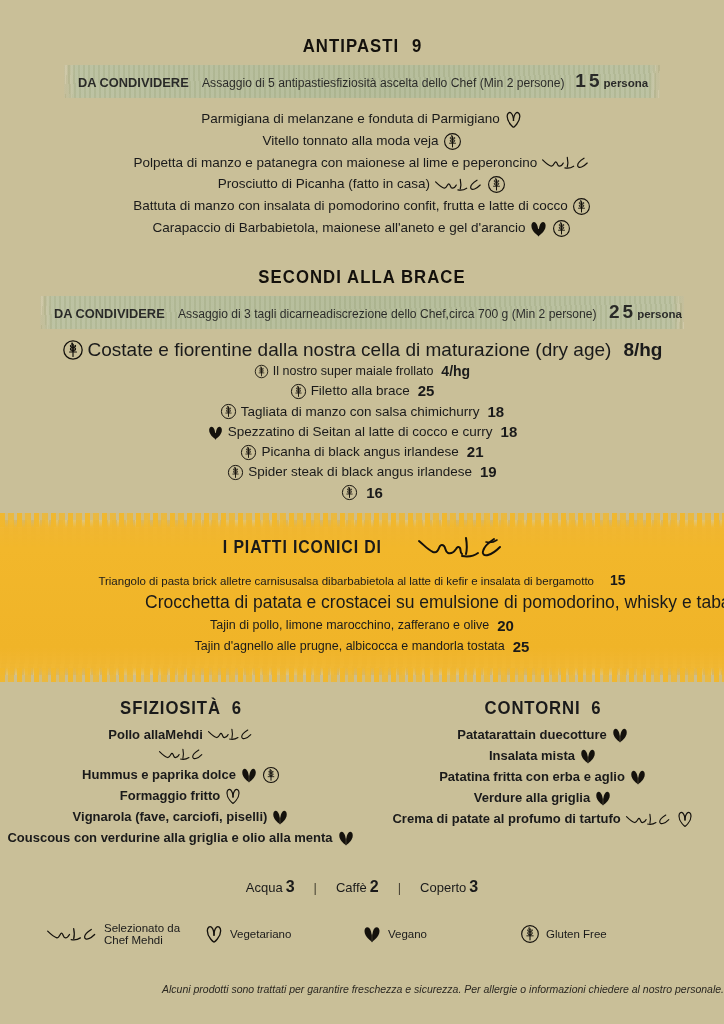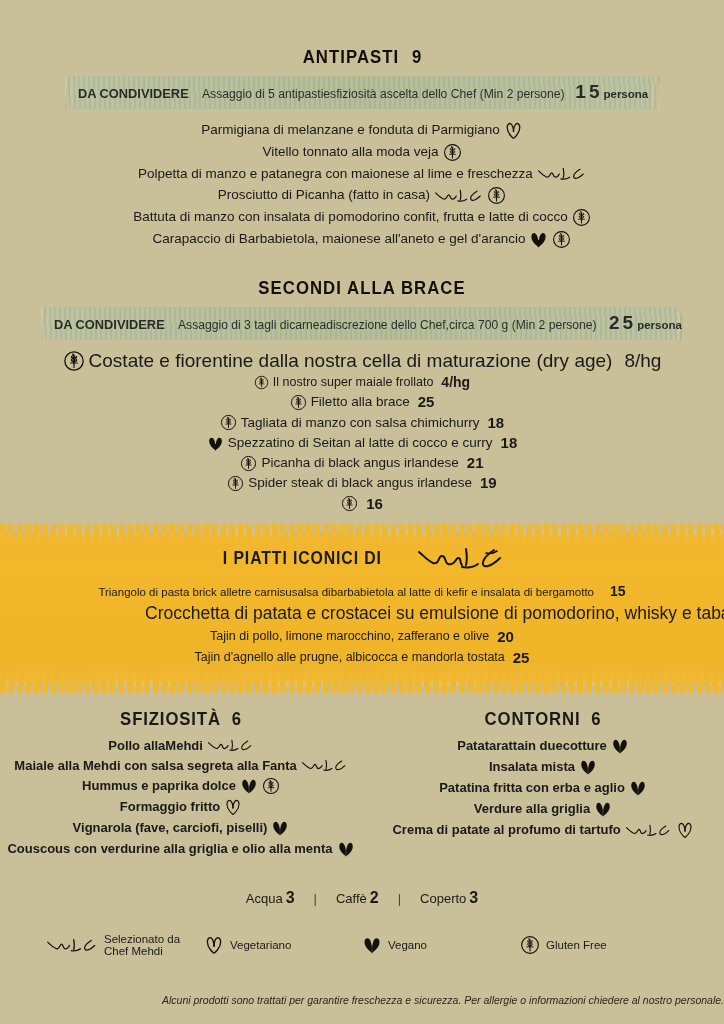--- a/index.html
+++ b/index.html
@@ -79,21 +79,21 @@
   }
   .dish .name { font-size: 13.5px; }
   .dish .price { font-size: 15px; font-weight: bold; margin-left: 4px; }
 
   .list-antipasti { margin-top: 12px; }
   .list-antipasti .dish { margin-bottom: 3px; }
 
   .list-secondi { margin-top: 9px; text-align: right; }
   .list-secondi .dish { margin-bottom: 2px; }
   .list-secondi .dish.big .name { font-size: 19px; }
-  .list-secondi .dish.big .price { font-size: 19px; font-weight: normal; margin-left: 8px; }
+  .list-secondi .dish.big .price { font-size: 19px; font-weight: bold; margin-left: 8px; }
   .list-secondi .dish.small .name { font-size: 12.5px; }
   .list-secondi .dish.small .price { font-size: 14px; }
 
   
   .iconic {
     position: relative;
     margin-top: 18px;
     padding: 12px 0 16px 0;
     background:
       linear-gradient(180deg, rgba(243,182,42,0) 0%, rgba(243,182,42,.92) 5%, #f2b72b 18%, #f0b428 82%, rgba(243,182,42,.9) 95%, rgba(243,182,42,0) 100%),
@@ -168,21 +168,21 @@
 
   
   .ico { display:inline-block; vertical-align:middle; line-height:0; }
   .ico svg { display:block; }
 </style>
 </head>
 <body>
 
 <div class="menu">
 
-  <div style="padding-top:46px;">
+  <div style="padding-top:35px;">
     <div class="section-head">
       <span>ANTIPASTI</span>
       <span class="price" style="margin-left:8px;">9</span>
     </div>
 
     <div class="share-band" style="margin-left:64px;margin-right:64px;">
       <span class="share-label">DA CONDIVIDERE</span>
       <span class="share-desc">Assaggio di 5 antipastiesfiziosità ascelta dello Chef (Min 2 persone)</span>
       <span class="share-price">15</span>
       <span class="share-unit">persona</span>
@@ -207,21 +207,21 @@
               <path d="M12 7.4 C10.4 6.6,10.2 5.2,11 4.2 C11.9 5,12.5 6.3,12 7.4 Z" fill="none" stroke="#14110c" stroke-width="1.1"></path>
               <path d="M12 10 C10 9.6,8.9 8.4,9.2 7 C10.7 7.4,11.9 8.5,12 10 Z" fill="none" stroke="#14110c" stroke-width="1.1"></path>
               <path d="M12 10 C14 9.6,15.1 8.4,14.8 7 C13.3 7.4,12.1 8.5,12 10 Z" fill="none" stroke="#14110c" stroke-width="1.1"></path>
               <path d="M12 13.4 C10 13,8.9 11.8,9.2 10.4 C10.7 10.8,11.9 11.9,12 13.4 Z" fill="none" stroke="#14110c" stroke-width="1.1"></path>
               <path d="M12 13.4 C14 13,15.1 11.8,14.8 10.4 C13.3 10.8,12.1 11.9,12 13.4 Z" fill="none" stroke="#14110c" stroke-width="1.1"></path>
               <path d="M8.2 14.2 L15.8 14.2" stroke="#14110c" stroke-width="1.1" stroke-linecap="round"></path>
             </svg>
           </span>
         </div>
         <div class="dish">
-          <span class="name">Polpetta di manzo e patanegra con maionese al lime e freschezza</span>
+          <span class="name">Polpetta di manzo e patanegra con maionese al lime e peperoncino</span>
           <span class="ico">
             <svg width="49.4" height="18.05" viewBox="0 0 62 20">
               <path d="M2 6 C6 10,9 13,13 14 C15 14,16 12,17 10 C18 8,19 8,20 10 C21 12,21 14,23 14 C25 14,27 12,28 10" fill="none" stroke="#14110c" stroke-width="1.5" stroke-linecap="round"></path>
               <path d="M33 3 C34 8,34 12,33 15" fill="none" stroke="#14110c" stroke-width="1.5" stroke-linecap="round"></path>
               <path d="M30 16 C34 17,38 16,41 14" fill="none" stroke="#14110c" stroke-width="1.5" stroke-linecap="round"></path>
               <path d="M54 4 C49 7,46 10,46 13 C46 15,48 16,51 15 C54 14,56 12,58 10" fill="none" stroke="#14110c" stroke-width="1.5" stroke-linecap="round"></path>
             </svg>
           </span>
         </div>
         <div class="dish">
@@ -468,21 +468,20 @@
             <span class="ico">
               <svg width="46.800000000000004" height="17.099999999999998" viewBox="0 0 62 20">
                 <path d="M2 6 C6 10,9 13,13 14 C15 14,16 12,17 10 C18 8,19 8,20 10 C21 12,21 14,23 14 C25 14,27 12,28 10" fill="none" stroke="#14110c" stroke-width="1.5" stroke-linecap="round"></path>
                 <path d="M33 3 C34 8,34 12,33 15" fill="none" stroke="#14110c" stroke-width="1.5" stroke-linecap="round"></path>
                 <path d="M30 16 C34 17,38 16,41 14" fill="none" stroke="#14110c" stroke-width="1.5" stroke-linecap="round"></path>
                 <path d="M54 4 C49 7,46 10,46 13 C46 15,48 16,51 15 C54 14,56 12,58 10" fill="none" stroke="#14110c" stroke-width="1.5" stroke-linecap="round"></path>
               </svg>
             </span>
           </div>
           <div class="dish">
-            <span class="name">Maiale alla Mehdi con salsa segreta alla Fanta</span>
             <span class="ico">
               <svg width="46.800000000000004" height="17.099999999999998" viewBox="0 0 62 20">
                 <path d="M2 6 C6 10,9 13,13 14 C15 14,16 12,17 10 C18 8,19 8,20 10 C21 12,21 14,23 14 C25 14,27 12,28 10" fill="none" stroke="#14110c" stroke-width="1.5" stroke-linecap="round"></path>
                 <path d="M33 3 C34 8,34 12,33 15" fill="none" stroke="#14110c" stroke-width="1.5" stroke-linecap="round"></path>
                 <path d="M30 16 C34 17,38 16,41 14" fill="none" stroke="#14110c" stroke-width="1.5" stroke-linecap="round"></path>
                 <path d="M54 4 C49 7,46 10,46 13 C46 15,48 16,51 15 C54 14,56 12,58 10" fill="none" stroke="#14110c" stroke-width="1.5" stroke-linecap="round"></path>
               </svg>
             </span>
           </div>
           <div class="dish">

